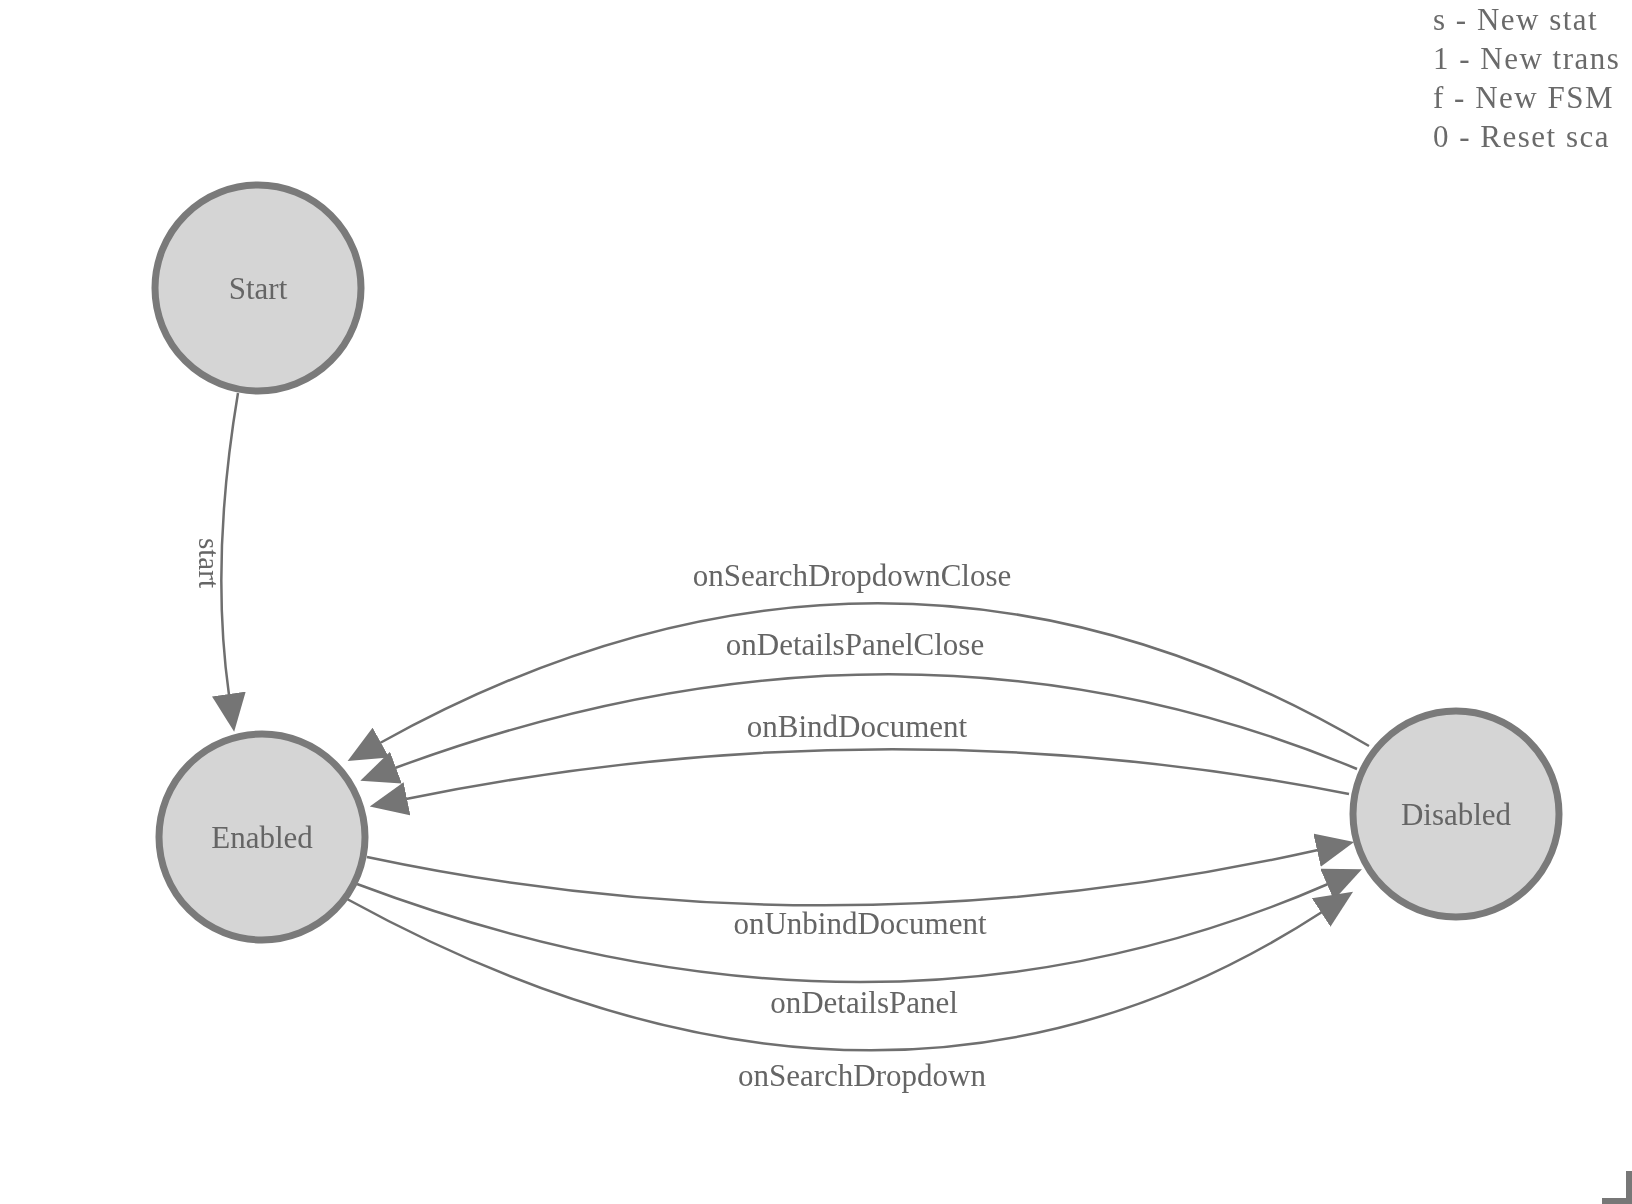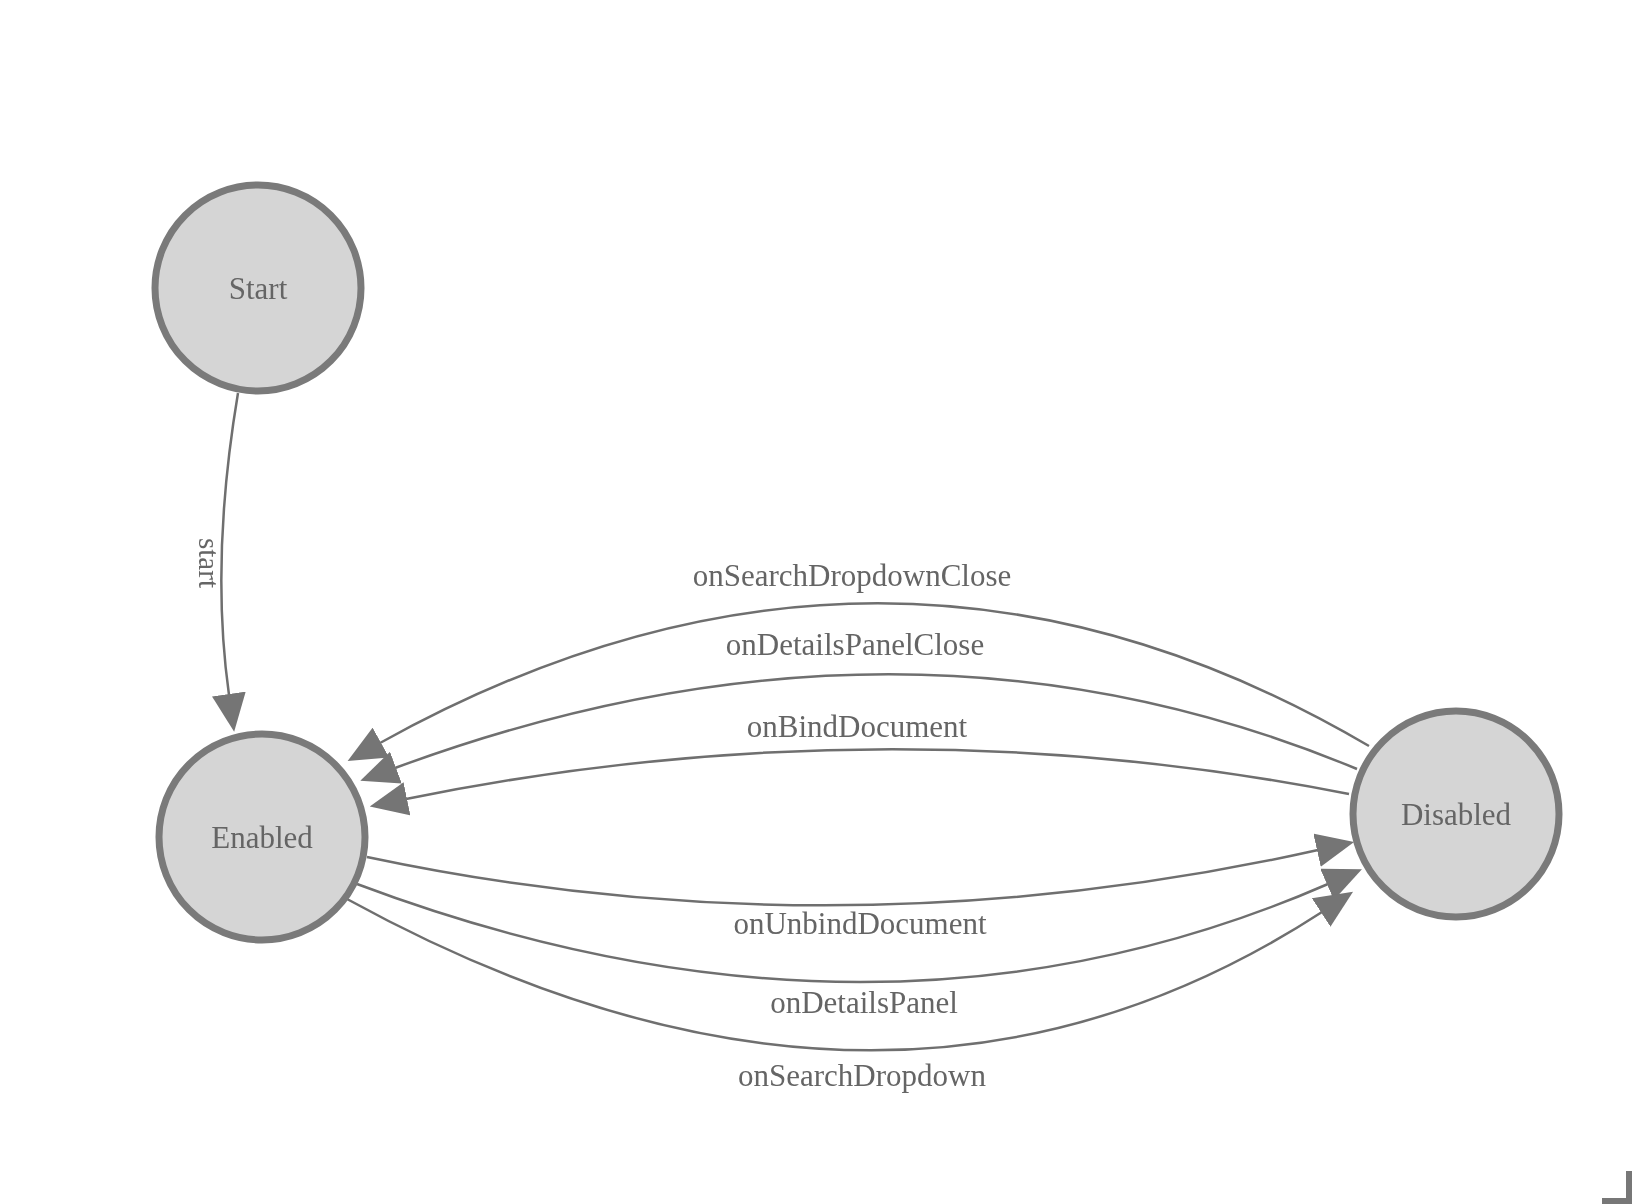--- a/index.html
+++ b/index.html
@@ -95,14 +95,20 @@
       <circle class="node" cx="1456" cy="814" r="103"></circle>
       <text class="node-label" x="1456" y="825">Disabled</text>
     </g>
 
     <g>
       <rect class="corner" x="1626" y="1171" width="6" height="30"></rect>
       <rect class="corner" x="1602" y="1198" width="30" height="6"></rect>
     </g>
   </svg>
 
+  <div class="legend">
+    <div>s - New stat</div>
+    <div>1 - New trans</div>
+    <div>f - New FSM</div>
+    <div>0 - Reset sca</div>
+  </div>
 
 </div>
 
 </body></html>

